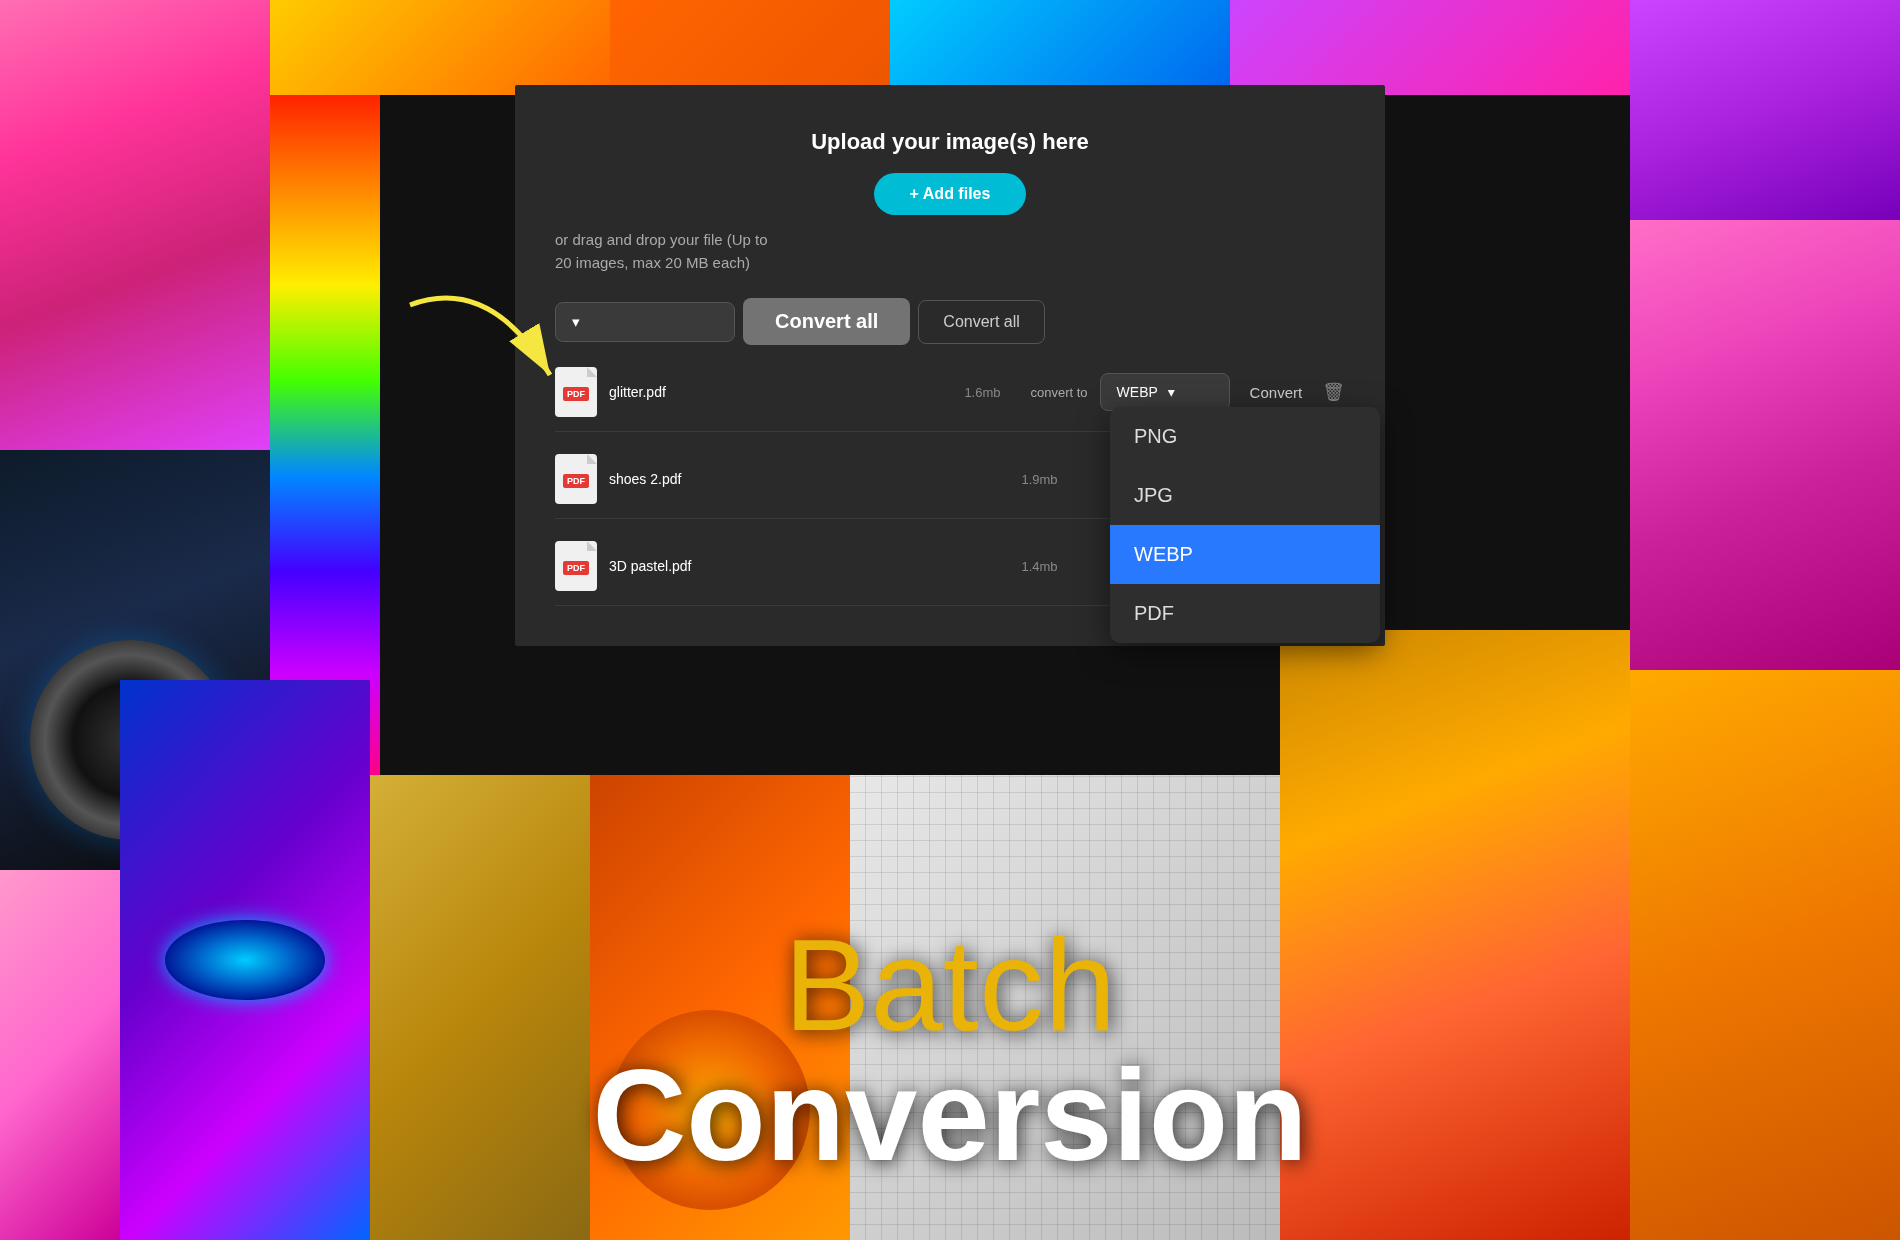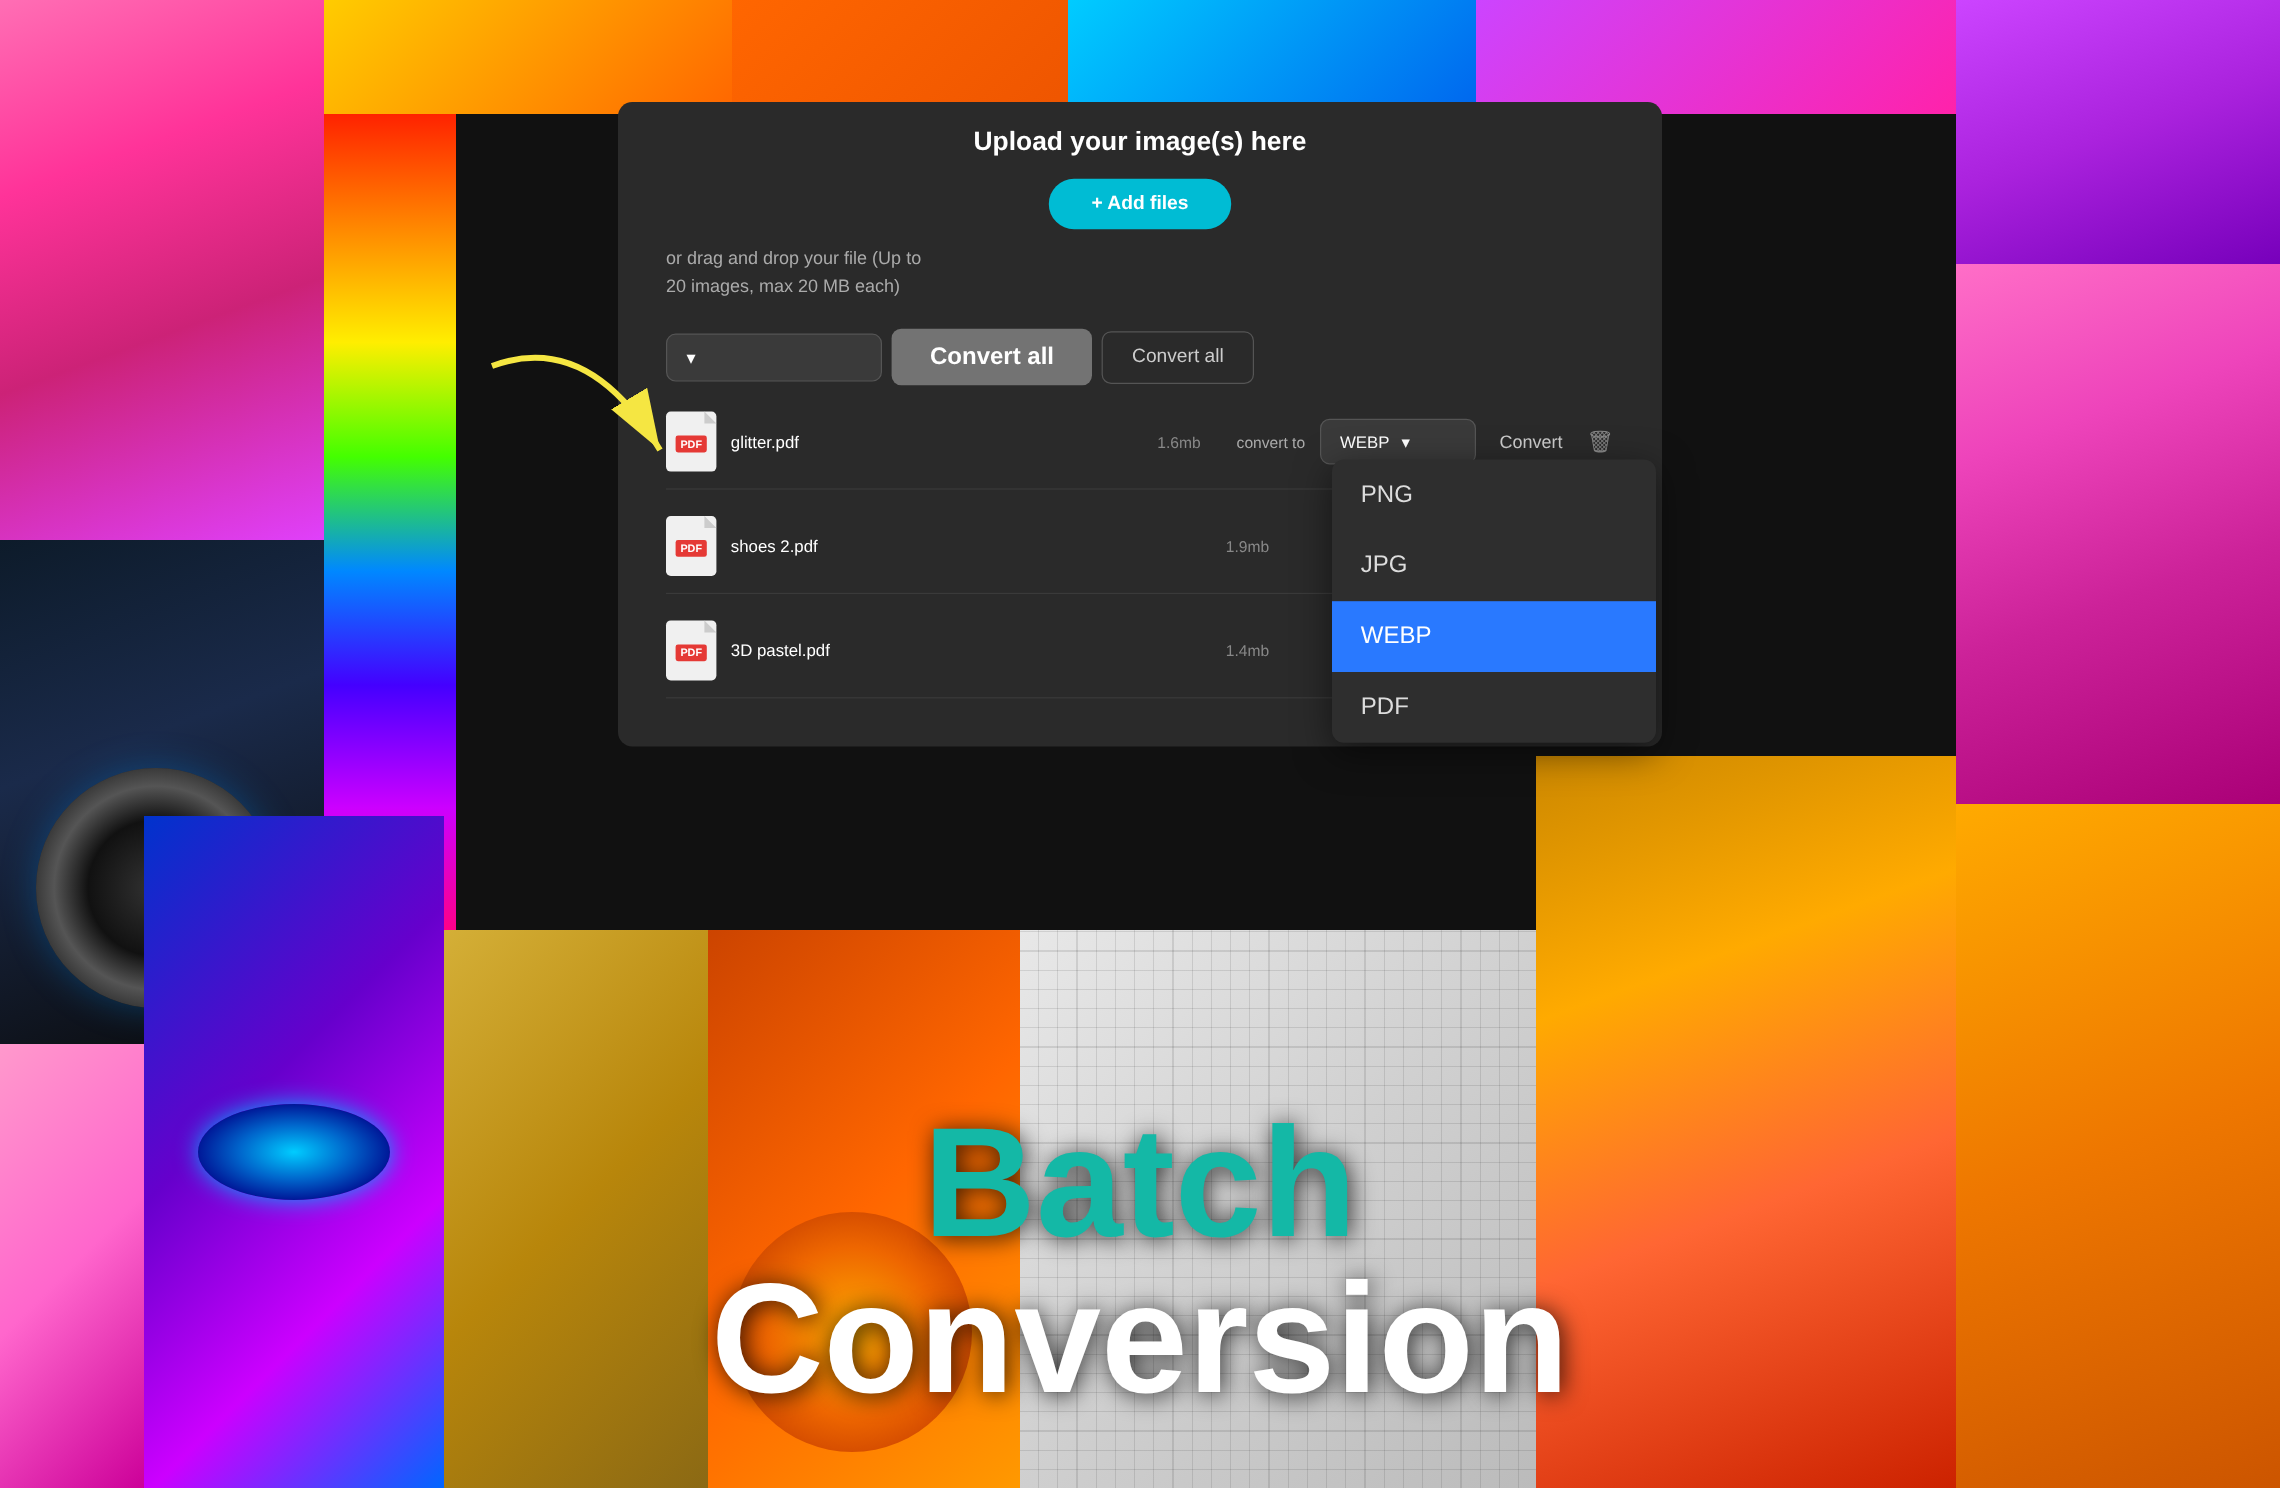--- a/index.html
+++ b/index.html
@@ -14,22 +14,22 @@
     }
 
     
     .main-container {
       position: absolute;
       top: 85px;
       left: 50%;
       transform: translateX(-50%);
       width: 870px;
       background: #2a2a2a;
-      border-radius: 12px;
-      padding: 20px 40px 40px;
+      border-radius: 2px;
+      padding: 44px 40px 40px;
       z-index: 10;
     }
 
     .upload-title {
       text-align: center;
       font-size: 22px;
       font-weight: 700;
       color: #ffffff;
       margin-bottom: 18px;
     }
@@ -235,22 +235,22 @@
       left: 50%;
       transform: translateX(-50%);
       z-index: 5;
       text-align: center;
       pointer-events: none;
       width: 900px;
     }
 
     .big-text-overlay .line1 {
       font-size: 130px;
-      font-weight: 700;
-      color: #14b8a6;
+      font-weight: 400;
+      color: #eab308;
       line-height: 1;
       text-shadow: 2px 2px 20px rgba(0,0,0,0.8);
       display: block;
       margin-top: 32px;
     }
 
     .big-text-overlay .line2 {
       font-size: 130px;
       font-weight: 900;
       color: #ffffff;

